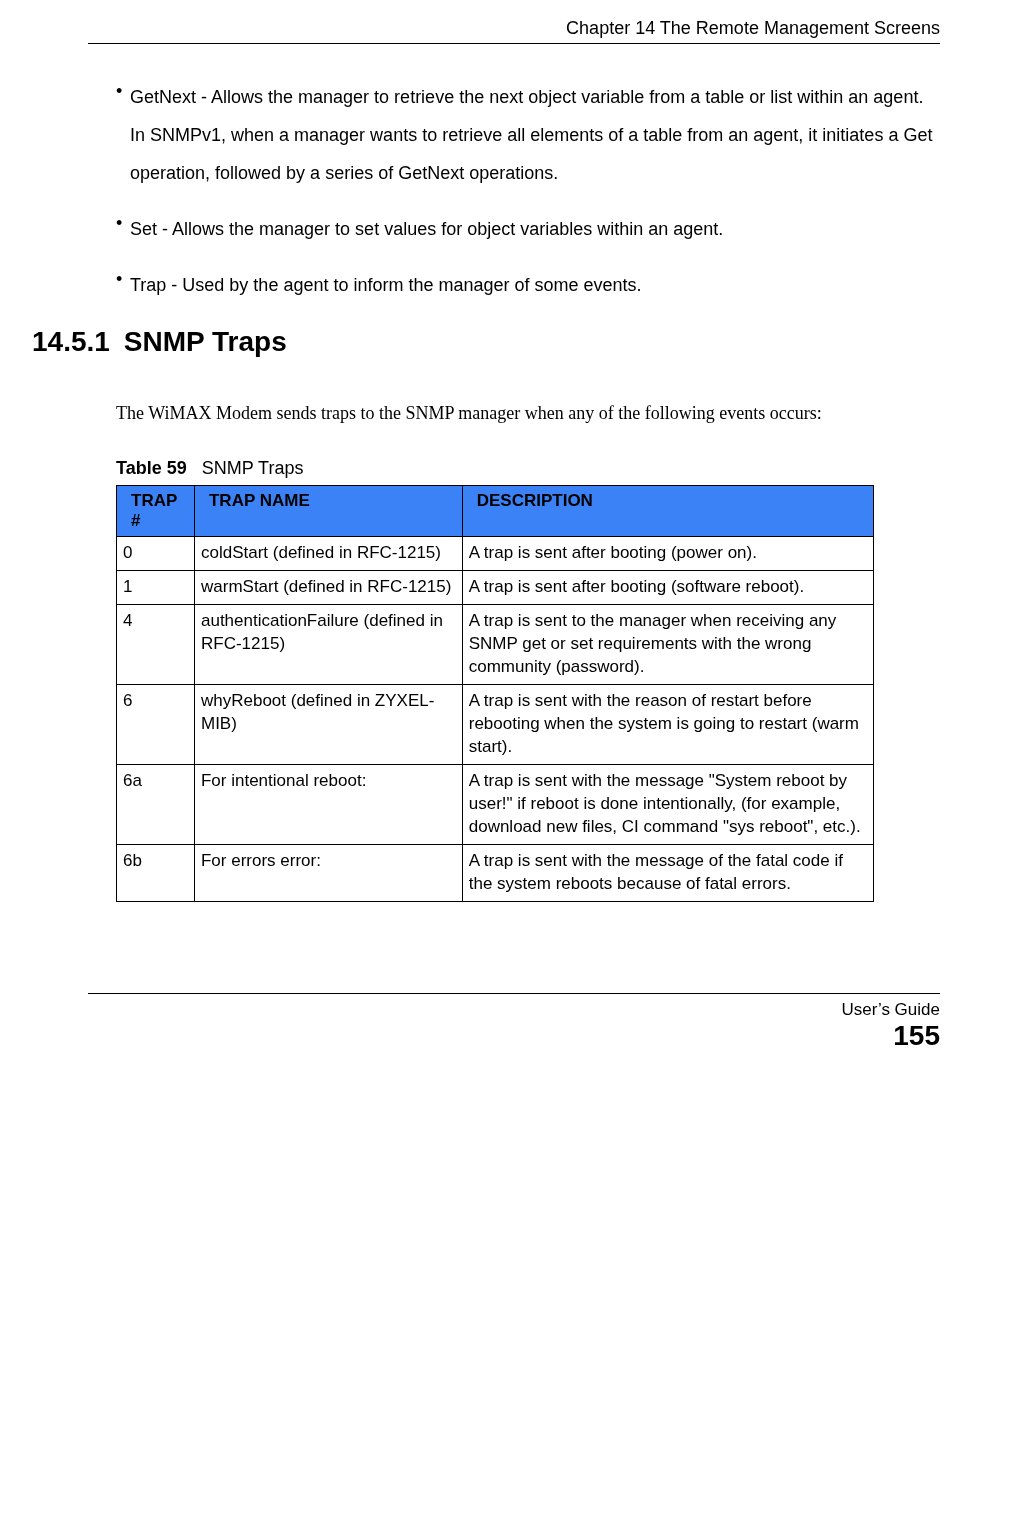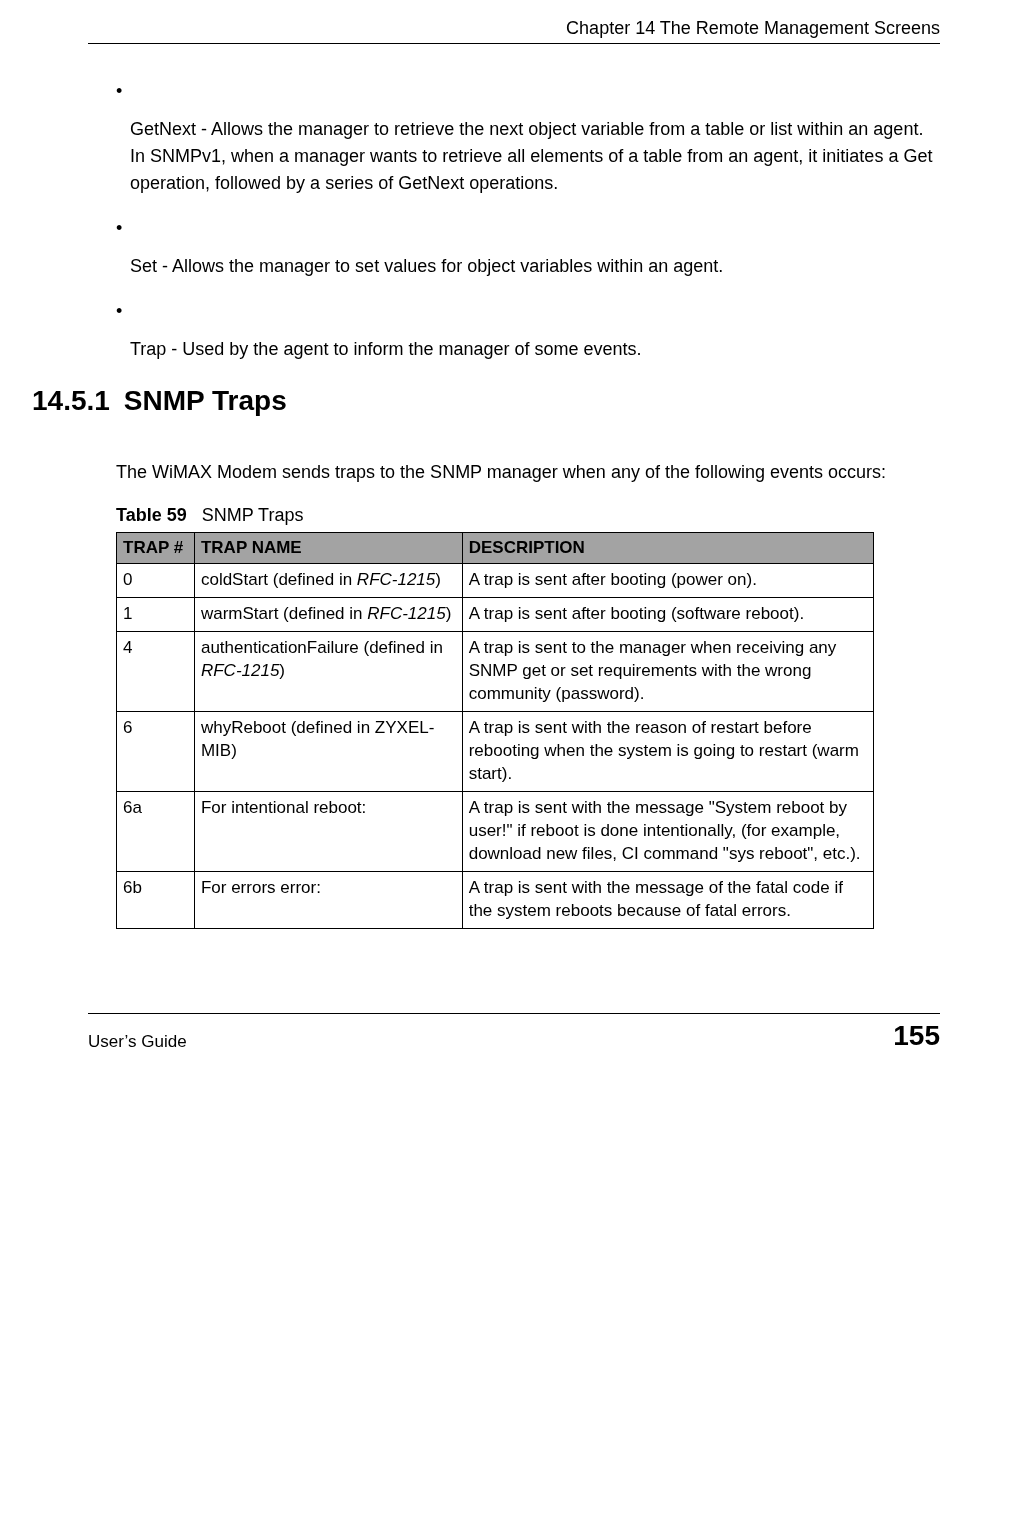--- a/index.html
+++ b/index.html
@@ -4,36 +4,36 @@
   <style>
     * { box-sizing: border-box; margin: 0; padding: 0; }
     html, body { width: 1028px; height: 1524px; background: #fff; font-family: Verdana, Geneva, sans-serif; color: #000; }
     .page { position: relative; width: 1028px; height: 1090px; padding: 18px 88px 0 88px; }
     .header { display: flex; justify-content: flex-end; align-items: flex-end; padding-bottom: 4px; border-bottom: 1px solid #000; }
     .header-title { font-size: 18px; }
     .content { padding-top: 34px; }
     .bullets { margin-left: 28px; }
     .bullet-row { display: flex; margin-bottom: 18px; }
     .bullet-dot { width: 14px; font-size: 18px; line-height: 26px; }
-    .bullet-text { flex: 1; font-size: 18px; line-height: 27px; margin-top: 38px; }
+    .bullet-text { flex: 1; font-size: 18px; line-height: 38px; }
     .sec-heading { font-family: Arial, Helvetica, sans-serif; font-weight: bold; font-size: 28px; margin-top: 22px; margin-bottom: 40px; margin-left: -56px; }
     .sec-num { display: inline-block; margin-right: 14px; }
-    .intro { font-size: 18px; line-height: 30px; margin-left: 28px; margin-bottom: 18px; }
+    .intro { font-size: 18px; line-height: 30px; margin-left: 28px; margin-bottom: 30px; font-family: Liberation Serif, serif; }
     .table-caption { font-size: 18px; margin-left: 28px; margin-bottom: 6px; }
     .table-caption .tbl-label { font-family: Arial, Helvetica, sans-serif; font-weight: bold; }
     .tbl-wrap { margin-left: 28px; }
     table { border-collapse: collapse; width: 758px; }
     th, td { border: 1px solid #000; text-align: left; vertical-align: top; }
-    th { background: #a3a3a3; font-family: Arial, Helvetica, sans-serif; font-weight: bold; font-size: 17px; padding: 5px 6px; }
+    th { background: #3b82f6; font-family: Arial, Helvetica, sans-serif; font-weight: bold; font-size: 17px; padding: 5px 14px; }
     td { font-size: 17px; line-height: 23px; padding: 4px 6px 6px 6px; }
     th.c-num, td.c-num { width: 78px; }
     th.c-name, td.c-name { width: 268px; }
     th.c-desc, td.c-desc { width: 412px; }
-    .italic { font-style: italic; }
-    .footer { position: absolute; left: 88px; right: 88px; bottom: 38px; border-top: 1px solid #000; padding-top: 6px; display: flex; justify-content: space-between; align-items: flex-end; }
+    .italic { }
+    .footer { position: absolute; left: 88px; right: 88px; bottom: 38px; border-top: 1px solid #000; padding-top: 6px; display: flex; justify-content: space-between; align-items: flex-end; flex-direction: column; }
     .footer-left { font-size: 17px; }
     .footer-right { font-family: Arial, Helvetica, sans-serif; font-weight: bold; font-size: 28px; }
   </style>
 </head>
 <body>
 
 <div class="page">
 
   <div class="header">
     <span class="header-title">Chapter 14 The Remote Management Screens</span>

